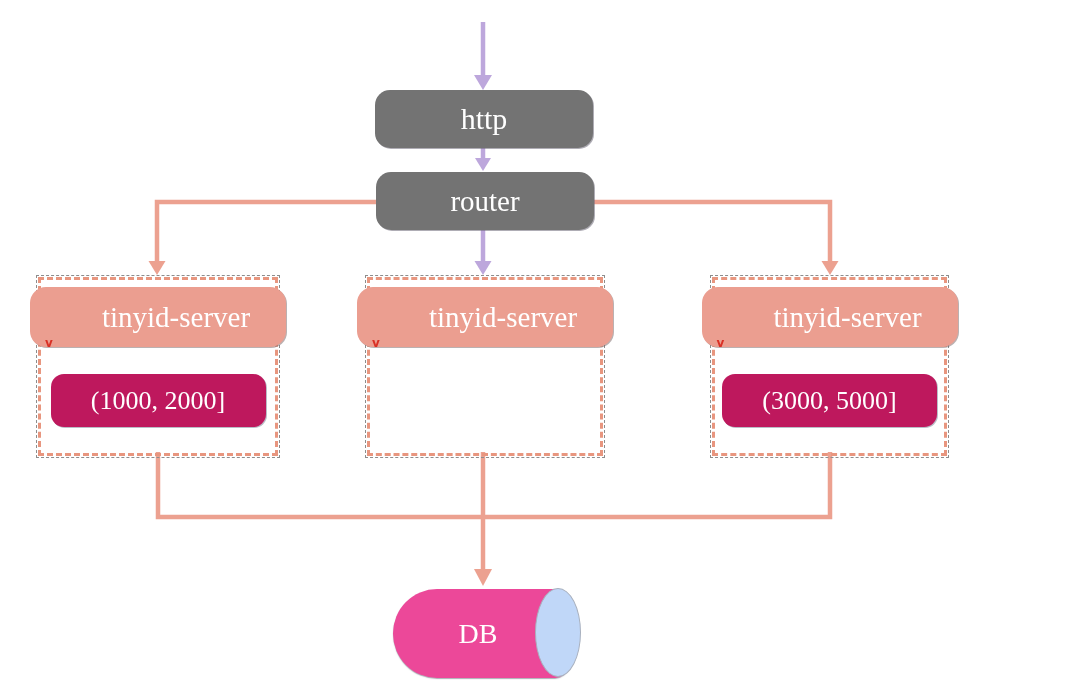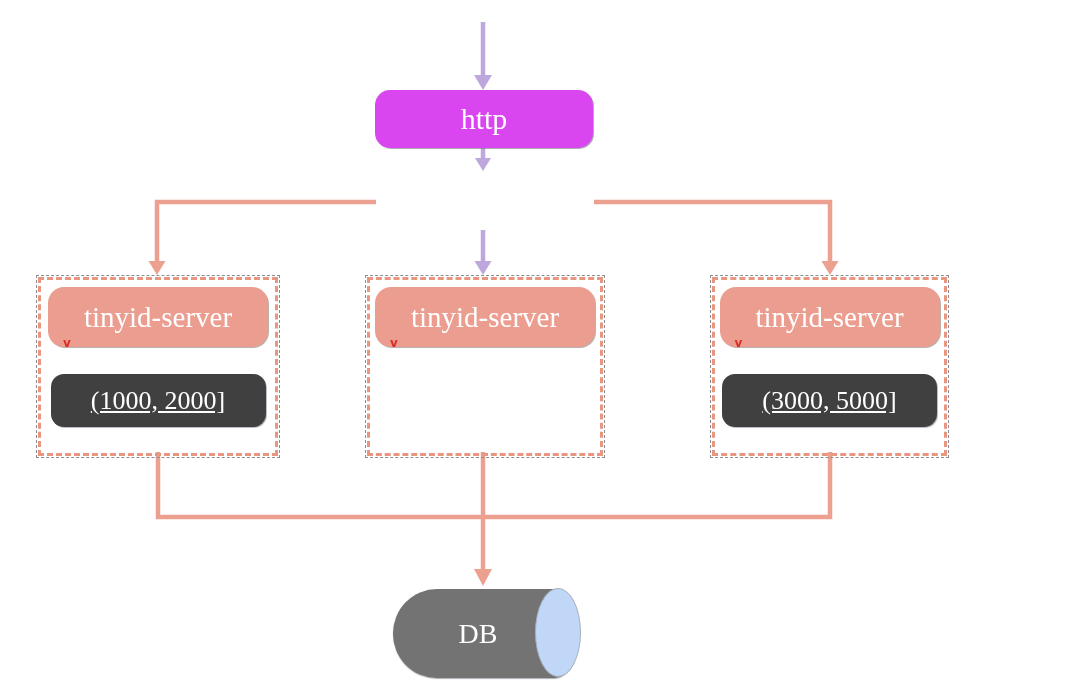--- a/index.html
+++ b/index.html
@@ -19,21 +19,21 @@
   }
   .node-box {
     position: absolute;
     border-radius: 15px;
     display: flex;
     align-items: center;
     justify-content: center;
     color: #ffffff;
     box-shadow: 1px 1px 0 rgba(110,105,120,0.55);
   }
-  .purple { background: #d946ef; }
+  .purple { background: #737373; }
   .box-http   { left: 375px; top: 90px;  width: 218px; height: 58px; font-size: 30px; }
   .box-router { left: 376px; top: 172px; width: 218px; height: 58px; font-size: 29px; }
 
   .server-group {
     position: absolute;
     top: 277px;
     height: 166px;
     border: 3px dashed #E8967F;
     background: transparent;
     display: flex;
@@ -57,49 +57,49 @@
     position: relative;
     width: 220px; height: 60px;
     border-radius: 16px;
     background: #EB9E90;
     color: #ffffff;
     font-size: 29px;
     display: flex;
     align-items: center;
     justify-content: center;
     box-shadow: 1px 1px 0 rgba(120,100,100,0.5);
+    padding-left: 36px;
   }
   .range-box {
     margin-top: 27px;
     width: 215px; height: 53px;
     border-radius: 13px;
-    background: #404040;
+    background: #be185d;
     color: #ffffff;
     font-size: 26px;
     display: flex;
     align-items: center;
     justify-content: center;
     box-shadow: 1px 1px 0 rgba(100,110,130,0.45);
-    text-decoration: underline;
   }
   .spell-mark {
     position: absolute;
     left: 15px;
     bottom: -2px;
     color: #D93025;
     font-family: "DejaVu Sans", sans-serif;
     font-weight: bold;
     font-size: 12px;
     line-height: 1;
   }
   .db-cylinder {
     position: absolute;
     left: 393px; top: 589px;
     width: 186px; height: 89px;
-    background: #737373;
+    background: #ec4899;
     border-radius: 44px / 50%;
     border-top-right-radius: 24px 50%;
     border-bottom-right-radius: 24px 50%;
     display: flex;
     align-items: center;
     justify-content: center;
     box-shadow: 0 1px 1px rgba(90,95,110,0.5);
   }
   .db-cap {
     position: absolute;
@@ -154,20 +154,23 @@
       <path d="M158,452 L158,517 L830,517 L830,452" fill="none" stroke="#ECA190" stroke-width="4.5"></path>
       <line x1="483" y1="452" x2="483" y2="570" stroke="#ECA190" stroke-width="4.5"></line>
       <polygon points="474,569 492,569 483,586" fill="#ECA190"></polygon>
     </g>
   </svg>
 
   <div class="node-box purple box-http">
     <span>http</span>
   </div>
 
+  <div class="node-box purple box-router">
+    <span>router</span>
+  </div>
 
   <div class="server-group group-left">
     <div class="server-box">
       <span>tinyid-server</span>
       <span class="spell-mark">v</span>
     </div>
     <div class="range-box">
       <span>(1000, 2000]</span>
     </div>
   </div>

